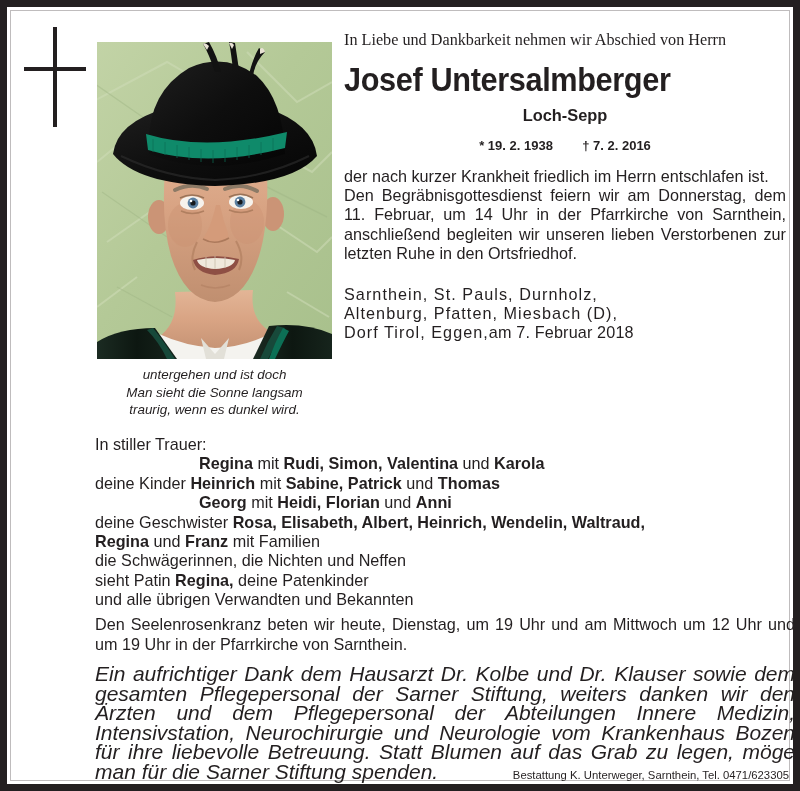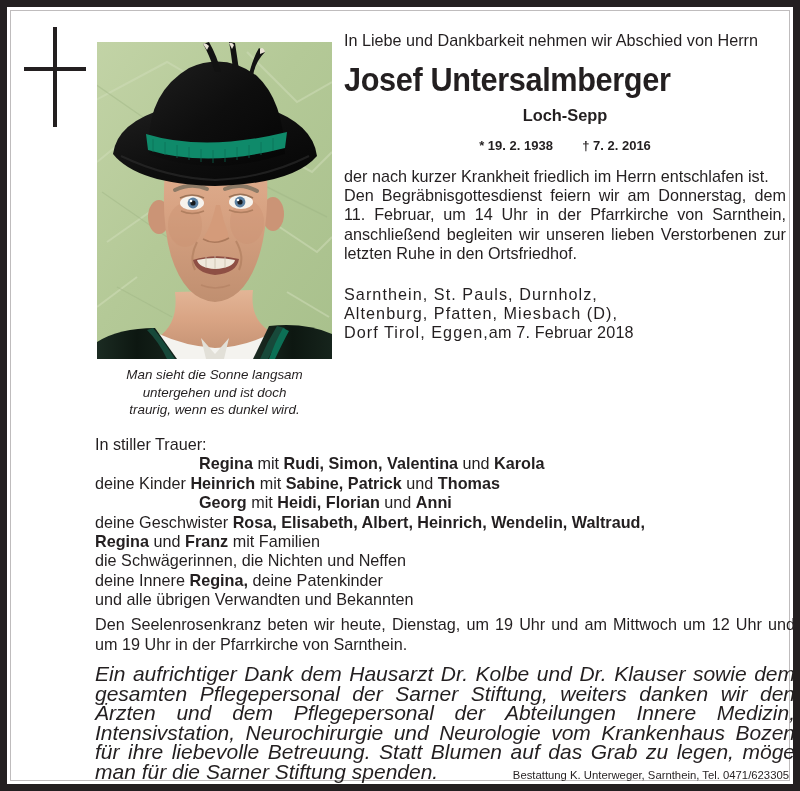--- a/index.html
+++ b/index.html
@@ -89,20 +89,21 @@
     left: 337px;
     top: 24px;
     width: 442px;
     color: #231f20;
   }
   .lead {
     font-size: 16.2px;
     line-height: 19.5px;
     text-align: justify;
     text-align-last: left;
+    font-family: Liberation Serif, serif;
   }
   #name {
     margin-top: 12px;
     font-size: 33px;
     font-weight: bold;
     line-height: 34px;
     letter-spacing: -0.4px;
     transform: scaleX(0.93);
     transform-origin: left center;
     white-space: nowrap;
@@ -337,22 +338,22 @@
           <path d="M136 28 Q134 10 132 0 L138 1 Q140 14 142 28 Z" fill="#121212"></path>
           <path d="M137 3 Q135 0 132 1 L135 7 Z" fill="#e8e2d4"></path>
           <path d="M152 32 Q156 16 162 6 L168 10 Q158 20 156 34 Z" fill="#121212"></path>
           <path d="M163 7 Q166 4 168 10 L163 12 Z" fill="#e8e2d4"></path>
         </g>
       </g>
     </svg>
   </div>
 
   <div id="caption">
+    <div>untergehen und ist doch</div>
     <div>Man sieht die Sonne langsam</div>
-    <div>untergehen und ist doch</div>
     <div>traurig, wenn es dunkel wird.</div>
   </div>
 
   <div id="rightcol">
     <div class="lead">In Liebe und Dankbarkeit nehmen wir Abschied von Herrn</div>
     <div id="name">Josef Untersalmberger</div>
     <div id="nickname">Loch-Sepp</div>
     <div id="dates">
       <span>*</span>
       <span>19. 2. 1938</span>
@@ -377,21 +378,21 @@
     <div class="line"><span>deine Kinder </span><b>Heinrich</b><span> mit </span><b>Sabine, Patrick</b><span> und </span><b>Thomas</b></div>
 
     <div class="line indent"><b>Georg</b><span> mit </span><b>Heidi, Florian</b><span> und </span><b>Anni</b></div>
 
     <div class="line"><span>deine Geschwister </span><b>Rosa, Elisabeth, Albert, Heinrich, Wendelin, Waltraud,</b></div>
 
     <div class="line"><b>Regina</b><span> und </span><b>Franz</b><span> mit Familien</span></div>
 
     <div class="line">die Schwägerinnen, die Nichten und Neffen</div>
 
-    <div class="line"><span>deine Innere </span><b>Regina,</b><span> deine Patenkinder</span></div>
+    <div class="line"><span>sieht Patin </span><b>Regina,</b><span> deine Patenkinder</span></div>
 
     <div class="line">und alle übrigen Verwandten und Bekannten</div>
   </div>
 
   <div id="rosary">Den Seelenrosenkranz beten wir heute, Dienstag, um 19 Uhr und am Mittwoch um 12 Uhr und um 19 Uhr in der Pfarrkirche von Sarnthein.</div>
 
   <div id="thanks">Ein aufrichtiger Dank dem Hausarzt Dr. Kolbe und Dr. Klauser sowie dem gesamten Pflegepersonal der Sarner Stiftung, weiters danken wir den Ärzten und dem Pflegepersonal der Abteilungen Innere Medizin, Intensivstation, Neurochirurgie und Neurologie vom Krankenhaus Bozen für ihre liebevolle Betreuung. Statt Blumen auf das Grab zu legen, möge man für die Sarner Stiftung spenden.</div>
 
   <div id="footer">Bestattung K. Unterweger, Sarnthein, Tel. 0471/623305</div>
 </div>

